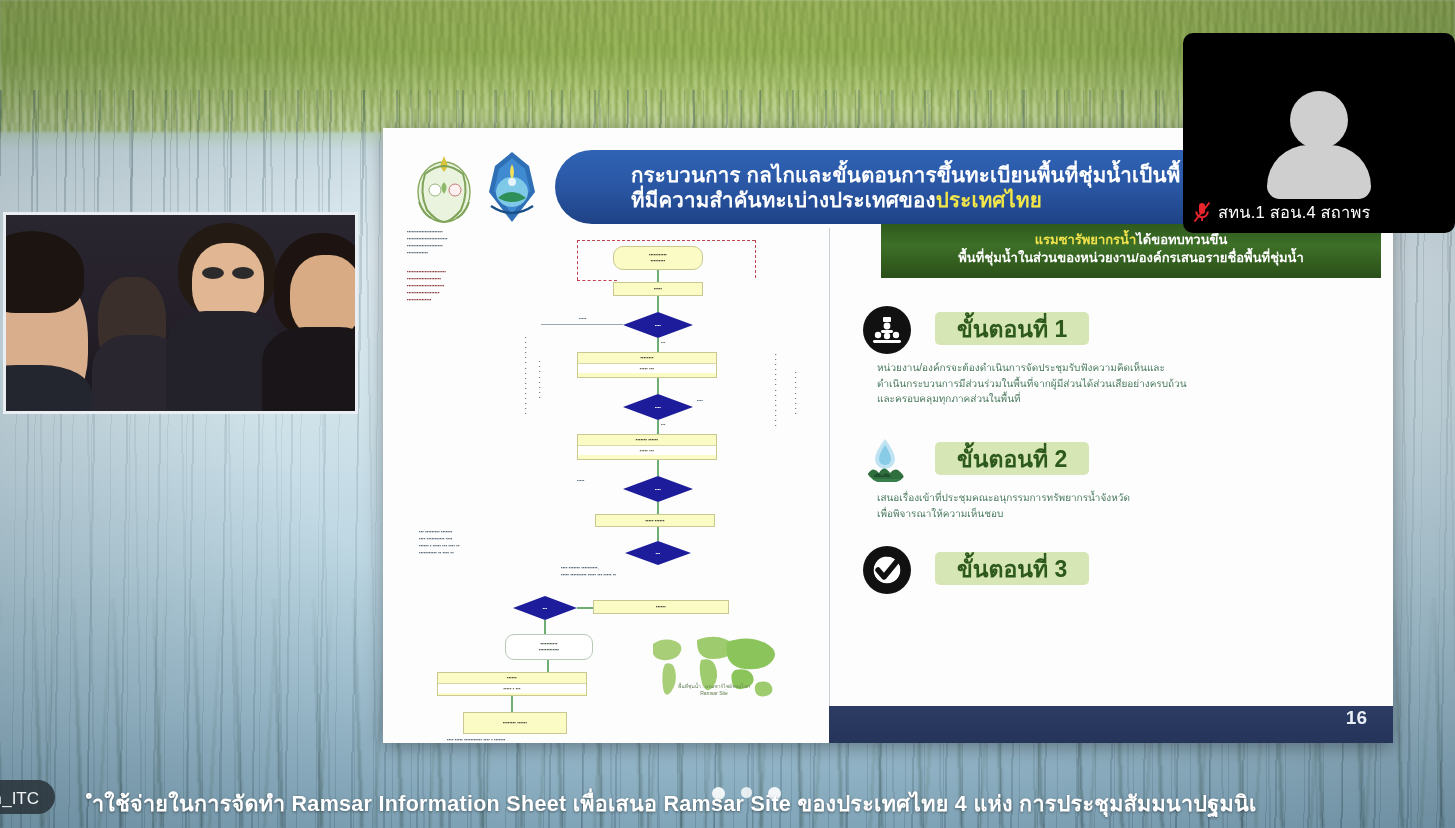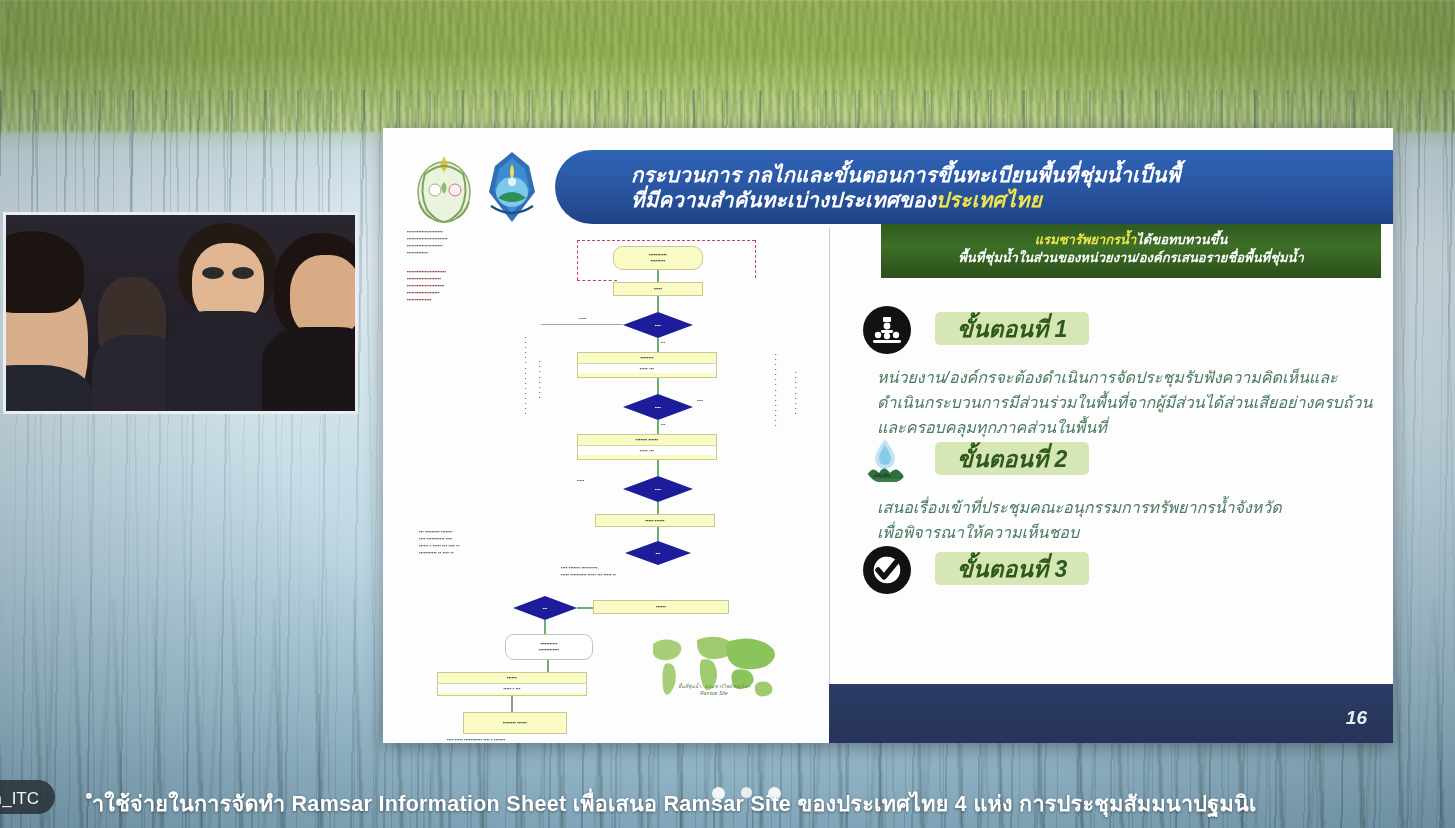--- a/index.html
+++ b/index.html
@@ -44,21 +44,21 @@
       repeating-linear-gradient(93deg, rgba(64,92,72,.30) 0 2px, rgba(0,0,0,0) 2px 55px);
     -webkit-mask-image:linear-gradient(0deg, rgba(0,0,0,.9) 0%, rgba(0,0,0,.1) 100%);
             mask-image:linear-gradient(0deg, rgba(0,0,0,.9) 0%, rgba(0,0,0,.1) 100%);
     filter:blur(.8px);
   }
   .bg-vignette{ position:absolute; inset:0;
     background:radial-gradient(ellipse at 50% 45%, rgba(0,0,0,0) 45%, rgba(8,24,34,.28) 100%); }
 
   
   .slide{ position:absolute; left:383px; top:128px; width:1010px; height:615px;
-    background:#f0abfc; box-shadow:0 4px 18px rgba(0,0,0,.35); overflow:hidden;font-style:italic; }
+    background:#f0abfc; box-shadow:0 4px 18px rgba(0,0,0,.35); overflow:hidden; }
   .slide-inner{ position:absolute; inset:0; background:#fdfdfd; }
 
   
   .slide-title-bar{ position:absolute; left:172px; top:22px; width:838px; height:74px;
     background:linear-gradient(180deg,#2f63b5 0%, #2a57a4 48%, #1f4286 100%);
     border-radius:38px 0 0 38px;
     display:flex; align-items:center; padding-left:76px; }
   .slide-title{ color:#ffffff; font-size:20.5px; line-height:1.22; font-weight:bold;
     letter-spacing:.2px; white-space:pre-line; }
   .slide-title .hl{ color:#f2e648; }
@@ -114,25 +114,25 @@
   .step{ position:absolute; left:12px; width:518px; }
   .step-head{ position:relative; height:48px; }
   .step-icon{ position:absolute; left:0; top:0; width:48px; height:48px;
     border-radius:50%; background:#111; display:flex; align-items:center;
     justify-content:center; overflow:hidden; }
   .step-icon.water{ background:transparent; }
   .step-chip{ position:absolute; left:72px; top:6px; height:33px;
     background:#d6e6b4; border-radius:5px; display:flex; align-items:center;
     padding:0 22px; }
   .step-chip span{ color:#2d5a1c; font-size:23px; font-weight:bold; }
-  .step-body{ margin-top:12px; padding-left:14px; color:#4a7a5f;
-    font-size:16px; line-height:1.55; white-space:pre-line; }
-
-  
-  .slide-footer{ position:absolute; left:446px; bottom:0; right:0; height:59px;
+  .step-body{ margin-top:6px; padding-left:14px; color:#4a7a5f;
+    font-size:10px; line-height:1.55; white-space:pre-line; }
+
+  
+  .slide-footer{ position:absolute; left:446px; bottom:0; right:0; height:37px;
     background:linear-gradient(180deg,#2c3c64 0%, #26345a 100%);padding-left:38px; }
   .slide-pageno{ position:absolute; right:26px; bottom:14px; color:#e8edf6;
     font-size:19px; font-weight:bold; }
 
   
   .cam-thumb{ position:absolute; left:3px; top:212px; width:355px; height:202px;
     border:3px solid #e9eef2; background:#1d1b1f; overflow:hidden; }
   .cam-photo{ position:absolute; inset:0;
     background:
       radial-gradient(ellipse 60px 78px at 62px 330px, rgba(0,0,0,0) 0 0),
@@ -390,20 +390,37 @@
       <div class="cam-p" style="left:196px; top:52px; width:22px; height:12px; background:#2b2b2b; border-radius:50%;"></div>
       <div class="cam-p" style="left:226px; top:52px; width:22px; height:12px; background:#2b2b2b; border-radius:50%;"></div>
       <div class="cam-p" style="left:160px; top:96px; width:116px; height:106px; background:#23222a; border-radius:34% 34% 0 0;"></div>
 
       <div class="cam-p" style="left:268px; top:18px; width:96px; height:104px; background:#1d1411; border-radius:48% 48% 36% 36%;"></div>
       <div class="cam-p" style="left:284px; top:40px; width:72px; height:84px; background:#d8ab84; border-radius:44%;"></div>
       <div class="cam-p" style="left:256px; top:112px; width:120px; height:94px; background:#1a1518; border-radius:36% 36% 0 0;"></div>
     </div>
   </div>
 
+  <div class="part-tile">
+    <div class="part-avatar">
+      <div class="part-av-head"></div>
+      <div class="part-av-body"></div>
+    </div>
+    <div class="part-footer">
+      <span class="mic-muted">
+        <svg width="18" height="22" viewBox="0 0 18 22">
+          <rect x="6" y="2" width="6" height="11" rx="3" fill="#e8252c"></rect>
+          <path d="M3.2 10.5 a5.8 5.8 0 0 0 11.6 0" stroke="#e8252c" stroke-width="2" fill="none"></path>
+          <rect x="8.2" y="16" width="1.8" height="4" fill="#e8252c"></rect>
+          <line x1="1.5" y1="20.5" x2="16.5" y2="1.5" stroke="#e8252c" stroke-width="2"></line>
+        </svg>
+      </span>
+      <span class="part-name">สทน.1 สอน.4 สถาพร</span>
+    </div>
+  </div>
 
   <div class="caption-strip">
     <div class="dots">
       <span class="dot"></span>
       <span class="dot small"></span>
       <span class="dot"></span>
     </div>
     <div class="caption-text">ำใช้จ่ายในการจัดทำ Ramsar Information Sheet เพื่อเสนอ Ramsar Site ของประเทศไทย 4 แห่ง การประชุมสัมมนาปฐมนิเ</div>
     <div class="name-badge">รึกษา_ITC</div>
   </div>

